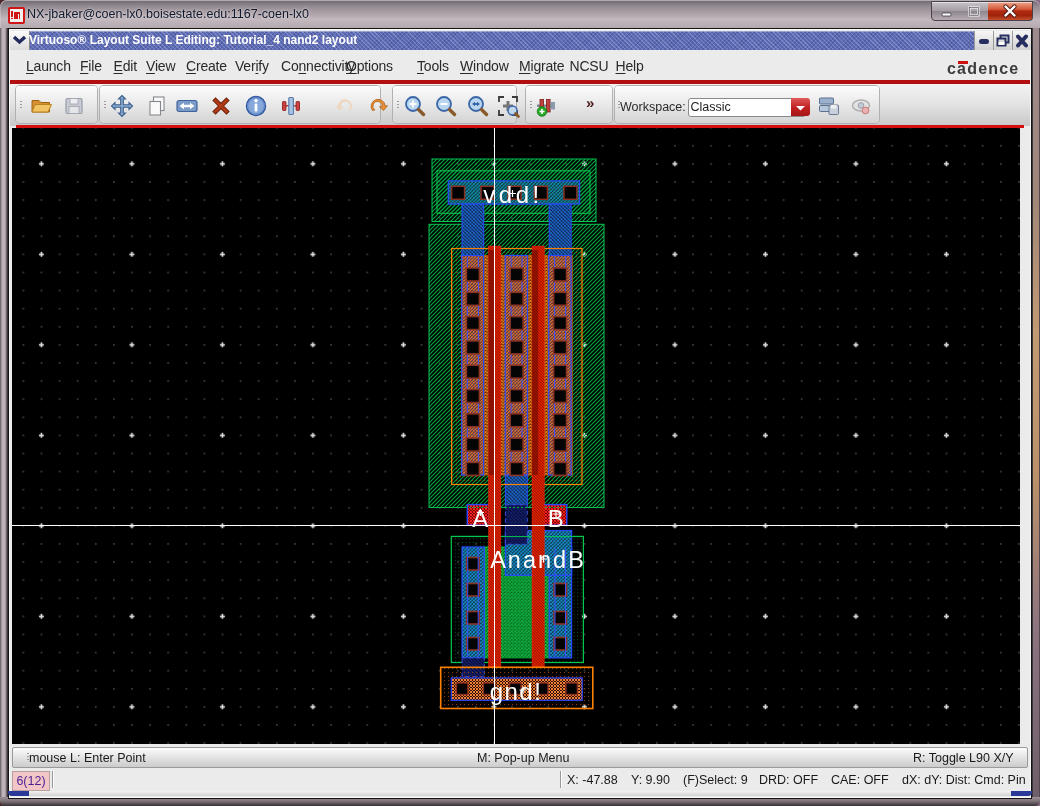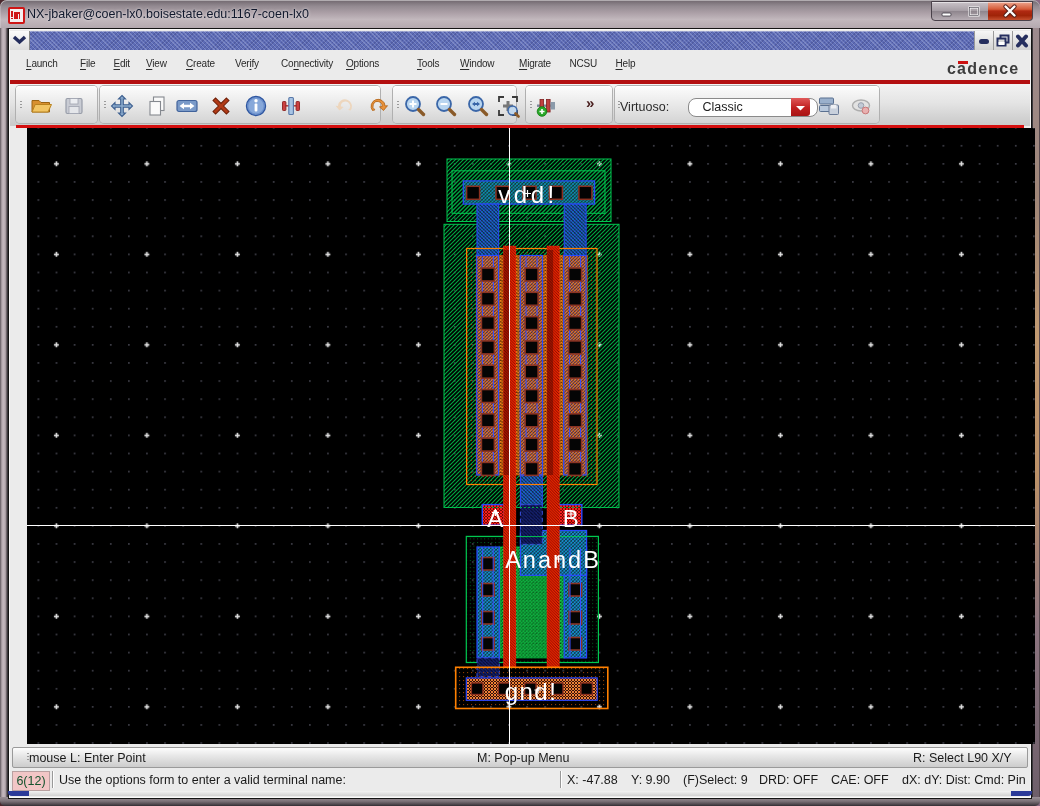--- a/index.html
+++ b/index.html
@@ -40,47 +40,47 @@
  background-image:repeating-linear-gradient(45deg,rgba(218,226,255,.24) 0 1px,rgba(0,0,30,0) 1px 3px),
   repeating-linear-gradient(-45deg,rgba(10,10,60,.17) 0 1px,rgba(0,0,0,0) 1px 3px);
  box-shadow:inset 0 1px 0 rgba(255,255,255,.35);}
 #chevbtn{left:1px;top:2px;width:19px;height:19px;background:linear-gradient(180deg,#fbfbfb,#dcdcdc);
  border-right:1px solid #8a8a8a;}
 #ititle-text{left:20px;top:4px;font-size:12px;font-weight:bold;color:#ffffff;white-space:nowrap;}
 .ibtn{top:2px;width:18px;height:19px;background:linear-gradient(180deg,#f6f6f6,#d2d2d2);
  border-left:1px solid #9a9a9a;}
 
 #menubar{left:1px;top:21px;width:1020px;height:31px;background:#ebebeb;}
-.mi{position:absolute;top:7.5px;font-size:10px;letter-spacing:-0.2px;color:#1f1f1f;white-space:nowrap;}
+.mi{position:absolute;top:7.5px;font-size:14px;letter-spacing:-0.2px;color:#1f1f1f;white-space:nowrap;}
 .mi u{text-decoration-thickness:1px;text-underline-offset:2px;}
 .mi{color:#2a2a2a;}
 #redline1{left:1px;top:51px;width:1020px;height:3.5px;background:#b30f10;}
 
 #clogo{left:938px;top:31px;font-size:16px;color:#3c3c3c;letter-spacing:1.2px;font-weight:bold;}
 #clogo b{position:absolute;left:11px;top:1px;width:10px;height:3px;background:#cc1111;}
 
 #toolbar{left:1px;top:54.5px;width:1020px;height:42px;
  background:linear-gradient(180deg,#f2f2f2 0%,#e4e4e4 45%,#d2d2d2 80%,#c9c9c9 100%);}
 .tgroup{position:absolute;top:2px;height:37px;border-radius:4px;
  background:linear-gradient(180deg,#fcfcfc 0%,#e9e9e9 50%,#d4d4d4 100%);
  box-shadow:0 0 0 1px #b0b0b0, inset 0 1px 0 #fff;}
 .hdl{position:absolute;top:16px;width:2px;height:10px;
  background-image:radial-gradient(circle,#9a9a9a 35%,transparent 40%);background-size:2px 3px;}
 .ticon{position:absolute;top:10px;width:24px;height:24px;}
 #redline2{left:7px;top:96.2px;width:1008px;height:2.6px;background:#d40f0f;}
 
-#canvas{left:18px;top:98.8px;width:1008px;height:518px;background:#000;}
+#canvas{left:3px;top:98.8px;width:1008px;height:518px;background:#000;}
 
 #mousebar{left:3px;top:717.5px;width:1014px;height:19px;border:1px solid #9a9a9a;border-radius:2px;
  background:linear-gradient(180deg,#fdfdfd 0%,#e8e8e8 40%,#cccccc 100%);}
 .mtxt{position:absolute;top:3px;font-size:12.5px;color:#1a1a1a;white-space:nowrap;}
 
 #statusbar{left:1px;top:740px;width:1020px;height:22px;background:#ebebeb;}
 #errbox{position:absolute;left:2px;top:2px;width:36px;height:18px;background:#f2c6c6;
- border:1px solid #b9a0a0;font-size:12.5px;color:#14532d;text-align:center;line-height:18px;}
+ border:1px solid #b9a0a0;font-size:12.5px;color:#4c1d95;text-align:center;line-height:18px;}
 .stxt{position:absolute;top:4px;font-size:12.5px;color:#1a1a1a;white-space:nowrap;}
 .vsep{position:absolute;top:2px;width:1px;height:17px;background:#999;box-shadow:1px 0 0 #fff;}
 
 #bedge{left:1px;top:762px;width:1020px;height:5px;background:linear-gradient(180deg,#f2f2f2,#d2d2d2);}
 .grip{position:absolute;top:791px;width:21px;height:5px;background:#2b3a99;}
 </style>
 </head>
 <body>
 
 <div class="abs" id="tbar"></div>
@@ -106,20 +106,21 @@
 <div class="abs capbtn" id="btncls"><svg width="44" height="18">
       <path d="M17.5 4.5 L26.5 13.5 M26.5 4.5 L17.5 13.5" stroke="#55201a" stroke-width="4.4" fill="none" stroke-linecap="round"></path>
       <path d="M17.5 4.5 L26.5 13.5 M26.5 4.5 L17.5 13.5" stroke="#ffffff" stroke-width="2.4" fill="none" stroke-linecap="round"></path>
     </svg></div>
 
 <div class="abs" id="app">
  <div class="abs" id="ititle"></div>
  <div class="abs" id="chevbtn"><svg width="19" height="19">
         <path d="M4 6 L9.5 11 L15 6" stroke="#232c5c" stroke-width="3.4" fill="none"></path>
       </svg></div>
+ <div class="abs" id="ititle-text">Virtuoso® Layout Suite L Editing: Tutorial_4 nand2 layout</div>
  <div class="abs ibtn" style="left:965px"><svg width="18" height="19">
         <rect x="4" y="8" width="10" height="5" rx="2.5" fill="#252e5e"></rect>
       </svg></div>
  <div class="abs ibtn" style="left:984px"><svg width="18" height="19">
         <rect x="6.5" y="4.5" width="8" height="7" fill="none" stroke="#252e5e" stroke-width="2"></rect>
         <rect x="3.5" y="7.5" width="8" height="7" fill="#d8d8d8" stroke="#252e5e" stroke-width="2"></rect>
         <rect x="4.5" y="11" width="6" height="3" fill="#fff"></rect>
       </svg></div>
  <div class="abs ibtn" style="left:1003px"><svg width="18" height="19">
         <path d="M5 5.5 L13 14.5 M13 5.5 L5 14.5" stroke="#252e5e" stroke-width="4" stroke-linecap="round"></path>
@@ -220,22 +221,22 @@
         </svg></div>
   <div class="ticon" style="left:524px"><svg viewBox="0 0 24 24">
           <rect x="3" y="10.5" width="15" height="2.4" fill="#7a8a9a"></rect>
           <rect x="6" y="5.5" width="3.6" height="12.5" fill="#c04040" stroke="#802020" stroke-width="0.8"></rect>
           <rect x="12.5" y="5.5" width="3.6" height="12.5" fill="#c04040" stroke="#802020" stroke-width="0.8"></rect>
           <rect x="16.5" y="8" width="4.5" height="7.5" fill="#8a9aaa"></rect>
           <circle cx="8" cy="17.5" r="4.8" fill="#2aa82a" stroke="#0a7a0a" stroke-width="0.8"></circle>
           <path d="M8 15 v5 M5.5 17.5 h5" stroke="#fff" stroke-width="1.6"></path>
         </svg></div>
   <div style="position:absolute;left:576px;top:10px;font-size:15px;font-weight:bold;color:#4a2020">»</div>
-  <div style="position:absolute;left:610px;top:16px;font-size:12.5px;color:#2a2a2a">Virtuoso:</div>
-  <div style="position:absolute;left:677.5px;top:14px;width:114px;height:17px;background:#fff;border:1px solid #8a8a8a;border-radius:8px;font-size:12.5px;color:#222;line-height:17px;padding-left:14px">Classic</div>
+  <div style="position:absolute;left:610px;top:16px;font-size:12.5px;color:#2a2a2a">Workspace:</div>
+  <div style="position:absolute;left:677.5px;top:14px;width:114px;height:17px;background:#fff;border:1px solid #8a8a8a;border-radius:3px;font-size:12.5px;color:#222;line-height:17px;padding-left:2px">Classic</div>
   <div style="position:absolute;left:781px;top:14.5px;width:19px;height:18px;background:linear-gradient(180deg,#e05858 0%,#c02020 55%,#a81414 100%);border-radius:0 3px 3px 0;"><svg width="19" height="19">
           <path d="M5 8 L9.5 12.5 L14 8 Z" fill="#fff"></path>
         </svg></div>
   <div class="ticon" style="left:806.5px;top:10px"><svg viewBox="0 0 24 24">
           <rect x="2.5" y="4" width="14" height="6" rx="1" fill="#9ab0cc" stroke="#5a7090" stroke-width="1"></rect>
           <rect x="2.5" y="11.5" width="14" height="6" rx="1" fill="#b8c8dc" stroke="#5a7090" stroke-width="1"></rect>
           <rect x="12" y="11" width="9.5" height="9.5" rx="1" fill="#c8d0dc" stroke="#6a7a96" stroke-width="1"></rect>
           <rect x="14" y="11" width="5.5" height="3.5" fill="#eef0f4"></rect>
         </svg></div>
   <div class="ticon" style="left:838.5px;top:10px"><svg viewBox="0 0 24 24">
@@ -409,27 +410,26 @@
 <path d="M540.5 386 h7 M544 382.5 v7" stroke="#fff" stroke-width="1.2"></path>
 <path d="M528.0 431 h7 M531.5 427.5 v7" stroke="#fff" stroke-width="1.2"></path>
 <path d="M507.5 562 h7 M511 558.5 v7" stroke="#fff" stroke-width="1.2"></path>
 <line x1="482.5" y1="0" x2="482.5" y2="616" stroke="#ffffff" stroke-width="1"></line>
 <line x1="0" y1="397.5" x2="1008" y2="397.5" stroke="#ffffff" stroke-width="1"></line>
 </svg>
 </div>
  <div class="abs" id="mousebar">
   <div class="mtxt" style="left:16px">mouse L: Enter Point</div>
   <div class="mtxt" style="left:464px">M: Pop-up Menu</div>
-  <div class="mtxt" style="left:900px">R: Select L90 X/Y</div>
+  <div class="mtxt" style="left:900px">R: Toggle L90 X/Y</div>
   <div style="position:absolute;left:14px;top:4px;width:2px;height:10px;background-image:radial-gradient(circle,#9a9a9a 35%,transparent 40%);background-size:2px 3px;"></div>
  </div>
  <div class="abs" id="statusbar">
   <div id="errbox">6(12)</div>
   <div class="vsep" style="left:42px"></div>
-  <div class="stxt" style="left:49px">Use the options form to enter a valid terminal name:</div>
   <div class="vsep" style="left:550px"></div>
   <div class="stxt" style="left:557px">X: -47.88</div>
   <div class="stxt" style="left:621px">Y: 9.90</div>
   <div class="stxt" style="left:673px">(F)Select: 9</div>
   <div class="stxt" style="left:749px">DRD: OFF</div>
   <div class="stxt" style="left:821px">CAE: OFF</div>
   <div class="stxt" style="left:892px">dX: dY: Dist: Cmd: Pin</div>
  </div>
  <div class="abs" id="bedge"></div>
 </div>

